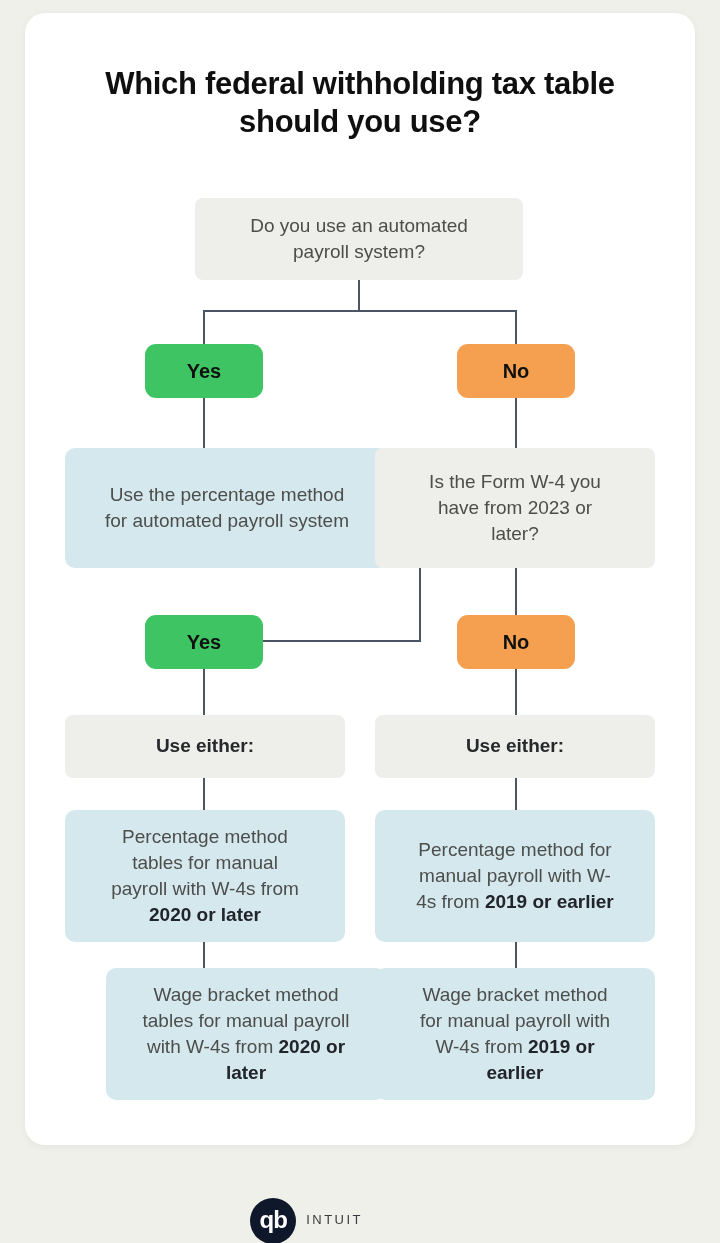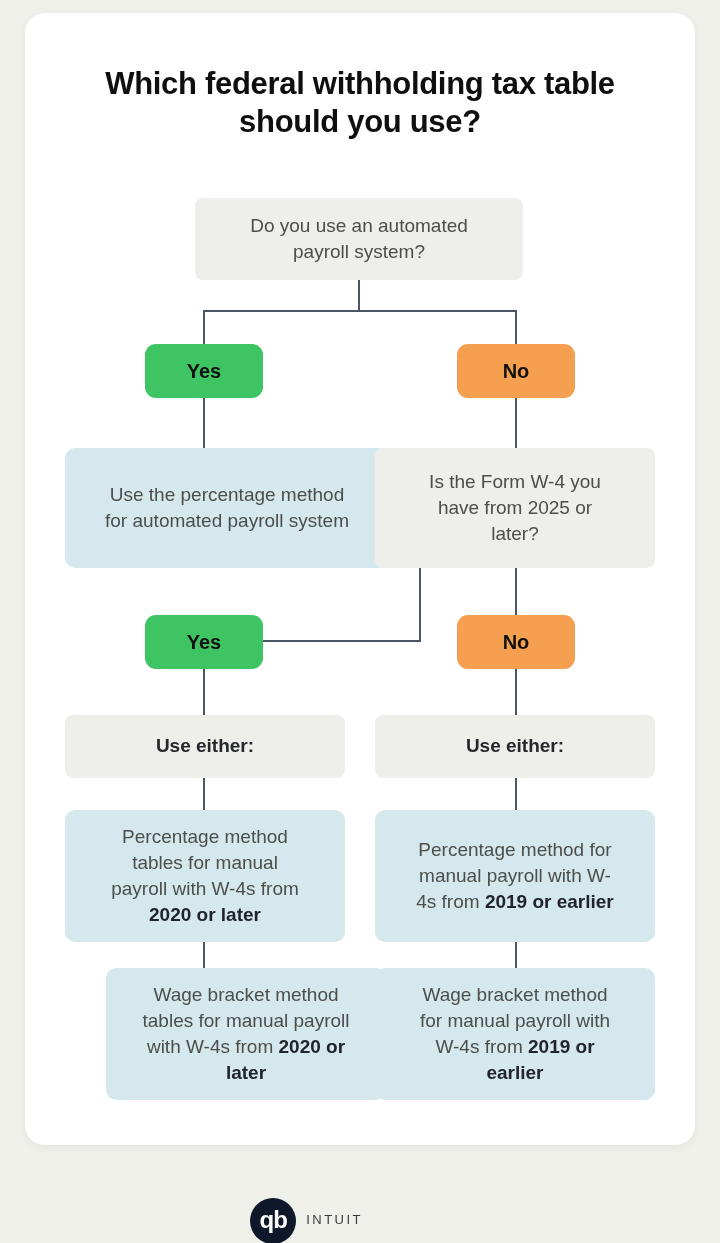--- a/index.html
+++ b/index.html
@@ -122,21 +122,21 @@
     <span>No</span>
   </div>
 
   <div class="line" style="left:178px; top:385px; width:2px; height:50px;"></div>
   <div class="line" style="left:490px; top:385px; width:2px; height:50px;"></div>
 
   <div class="box info" style="left:40px; top:435px; width:324px; height:120px; padding:0 40px;">
     <span>Use the percentage method for automated payroll system</span>
   </div>
   <div class="box neutral" style="left:350px; top:435px; width:280px; height:120px; padding:0 48px;">
-    <span>Is the Form W-4 you have from 2025 or later?</span>
+    <span>Is the Form W-4 you have from 2023 or later?</span>
   </div>
 
   <div class="line" style="left:394px; top:555px; width:2px; height:74px;"></div>
   <div class="line" style="left:238px; top:627px; width:158px; height:2px;"></div>
   <div class="line" style="left:490px; top:555px; width:2px; height:47px;"></div>
 
   <div class="pill yes" style="left:120px; top:602px; width:118px; height:54px;">
     <span>Yes</span>
   </div>
   <div class="pill no" style="left:432px; top:602px; width:118px; height:54px;">

